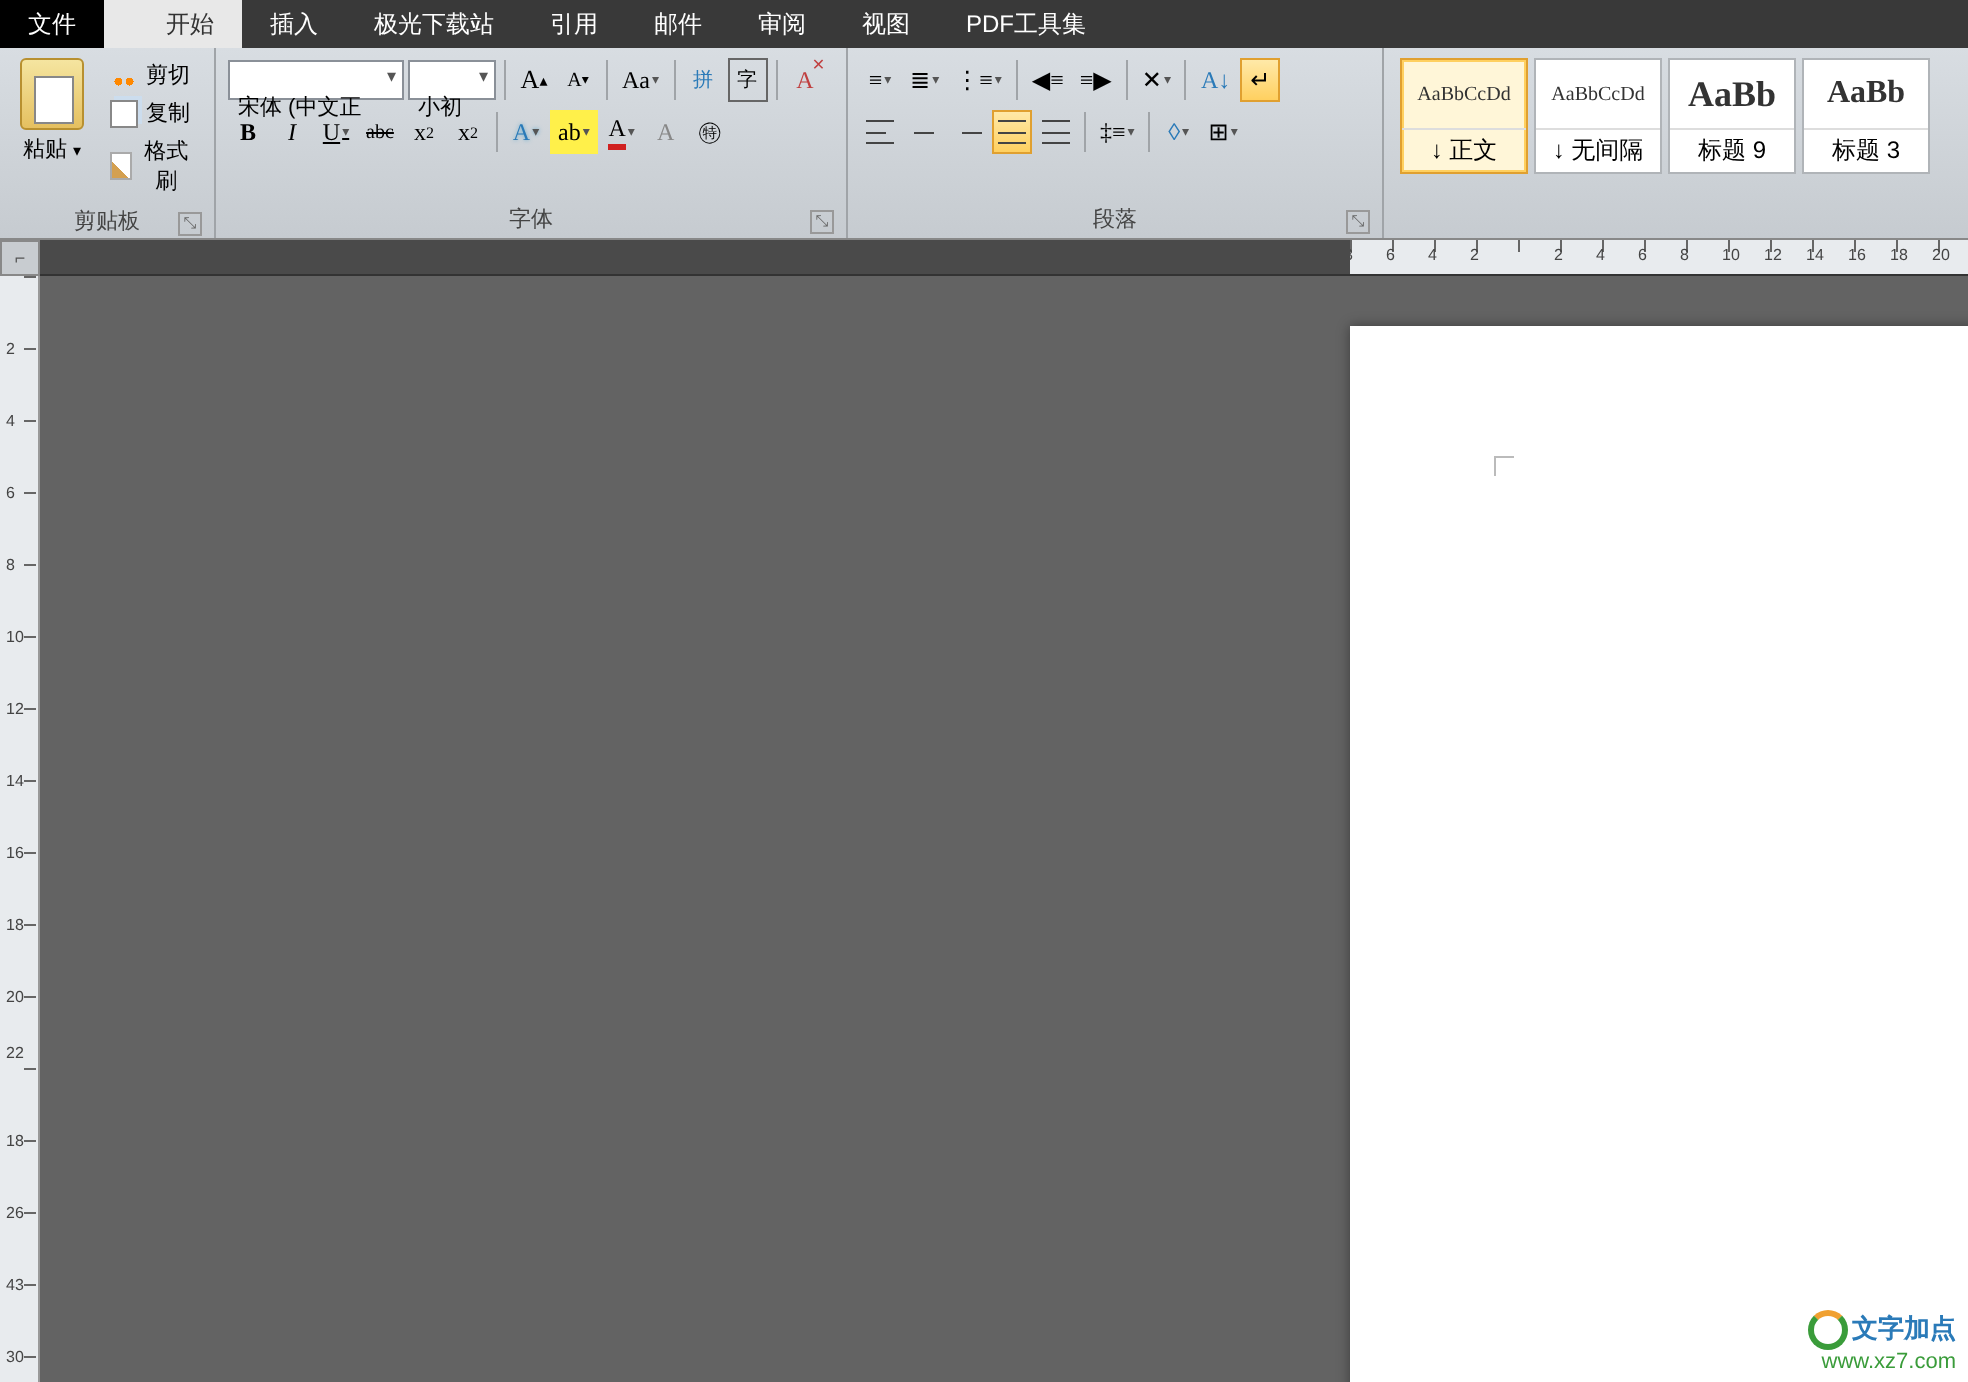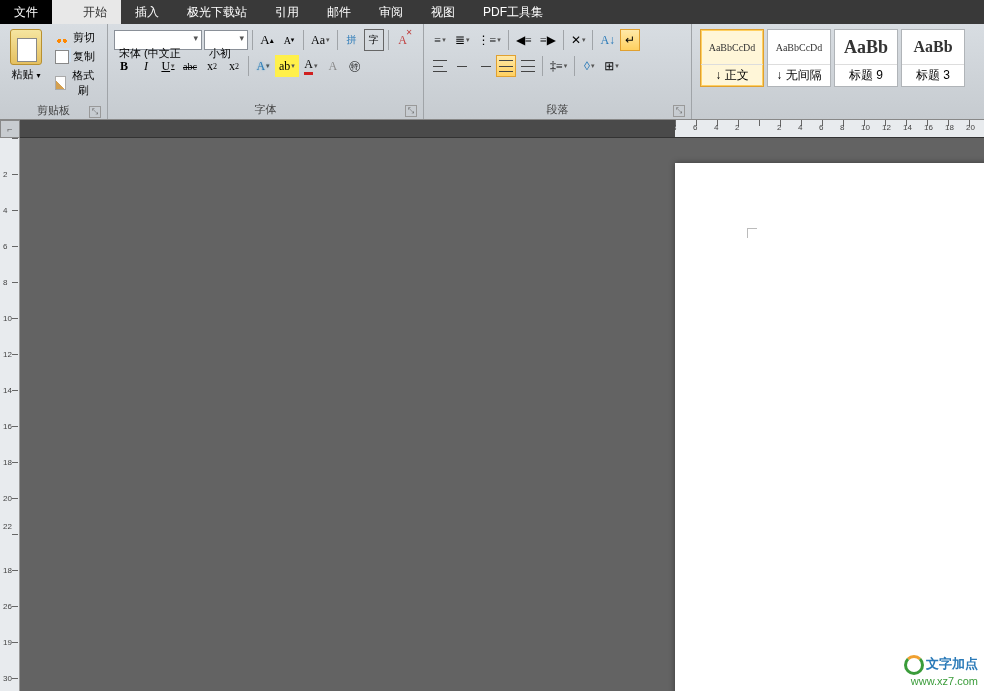--- a/index.html
+++ b/index.html
@@ -335,21 +335,21 @@
       <div class="num" style="top: 320px;">18</div>
       <div class="tick" style="top: 360px;"></div>
       <div class="num" style="top: 356px;">20</div>
       <div class="tick" style="top: 396px;"></div>
       <div class="num" style="top: 384px;">22</div>
       <div class="tick" style="top: 432px;"></div>
       <div class="num" style="top: 428px;">18</div>
       <div class="tick" style="top: 468px;"></div>
       <div class="num" style="top: 464px;">26</div>
       <div class="tick" style="top: 504px;"></div>
-      <div class="num" style="top: 500px;">19</div>
+      <div class="num" style="top: 500px;">43</div>
       <div class="tick" style="top: 540px;"></div>
       <div class="num" style="top: 536px;">30</div>
     </div>
   <div class="doc-area">
     <div class="page">
       <div class="margin-corner"></div>
     </div>
   </div>
 </div>
 

